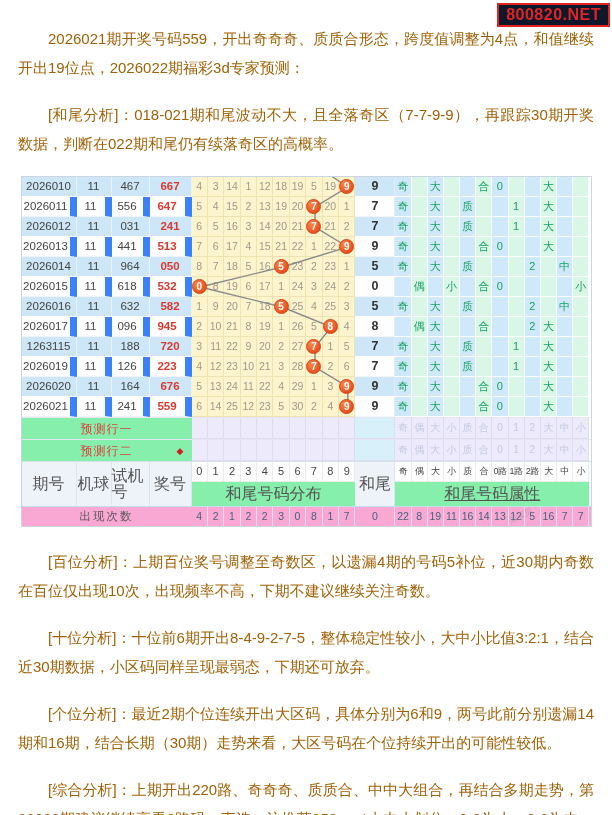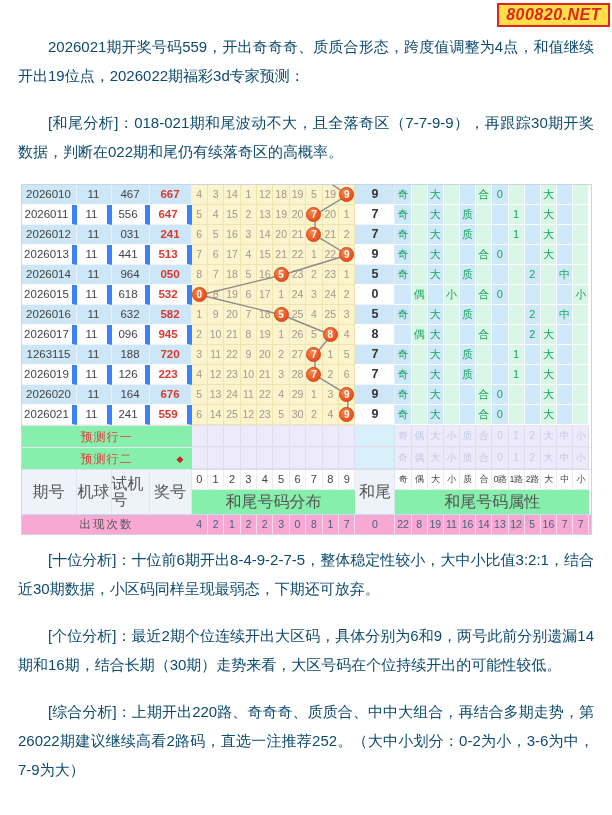--- a/index.html
+++ b/index.html
@@ -2,43 +2,43 @@
 <html><head>
 <meta charset="utf-8">
 <style>
   html,body{margin:0;padding:0;}
   body{
     width:612px;height:815px;position:relative;overflow:hidden;
     background:#ffffff;font-family:"Liberation Sans",sans-serif;color:#1a1a1a;
   }
   .badge{
     position:absolute;top:3px;right:2px;z-index:5;
-    border:2px solid #e02424;color:#e02424;background:#fde047;
-    font-size:16px;font-weight:bold;padding:1px 7px;letter-spacing:.5px;font-style:italic;
+    border:2px solid #e02424;color:#e02424;background:#0f172a;
+    font-size:16px;font-weight:bold;padding:1px 7px;letter-spacing:.5px;
   }
   .content{padding:24px 18px 0;}
   p.para{
-    font-size:15px;line-height:29px;margin:8px 0 18px;text-indent:2em;
-    color:#0c4a6e;text-align:justify;
+    font-size:15px;line-height:29px;margin:0 0 18px;text-indent:2em;
+    color:#a16207;text-align:justify;
   }
   
   .trend-table{
-    width:569px;margin:6px auto 10px;position:relative;
+    width:569px;margin:6px auto 20px;position:relative;
     border:1px solid #ccd6e0;box-sizing:content-box;background:#fff;
   }
   .trow,.hdr-grid,.cnt-grid{
     display:grid;
     grid-template-columns:55px 35px 38px 42px repeat(10,16.4px) 40px repeat(12,16.17px);
   }
   .trow{height:20px;}
   .c{
     display:flex;align-items:center;justify-content:center;
     box-sizing:border-box;font-size:11px;position:relative;line-height:1;
   }
-  .info{color:#444;font-size:11.5px;border-right:5px solid #3b82f6;border-bottom:1px solid #f0f4f8;}
+  .info{color:#444;font-size:11.5px;border-right:7px solid #3b82f6;border-bottom:1px solid #f0f4f8;}
   .r0 .info{background:#cde7f8;border-bottom:1px solid #fff;border-right:1px solid #e8f3fb;}
   .r1 .info{background:#fefefe;}
   .prize{color:#d93a30;font-weight:bold;}
   .dist{background:#fcf4cd;border-right:1px solid #efe3b2;border-bottom:1px solid #efe3b2;color:#a3978b;font-size:10.5px;}
   .tail{font-size:12.5px;font-weight:bold;color:#333;border-right:1px solid #e2ecf4;border-bottom:1px solid #f0f4f8;}
   .r0 .tail{background:#cde7f8;border-bottom:1px solid #fff;}
   .r1 .tail{background:#fefefe;}
   .attr{color:#16a361;font-size:11px;border-right:1px solid rgba(255,255,255,.9);border-bottom:1px solid rgba(255,255,255,.9);}
   .ab{background:#cfe9fa;}
   .ag{background:#d9f6e6;}
@@ -57,21 +57,21 @@
   .pcell{background:#eceafb;border-right:1px solid #dedbf3;border-bottom:1px solid #dedbf3;}
   .ptail{background:#d8f0fa;border-right:1px solid #cfe6f2;}
   .phint{color:#c6c9e2;font-size:10px;}
   
   .hdr-grid{grid-template-rows:20px 24px;background:#fbfcfe;border-top:1px solid #d8e2ec;}
   .hl{grid-row:1 / 3;background:#eef3fa;color:#555;font-size:16px;border-right:1px solid #dde6f0;}
   .hd{color:#444;font-size:11px;background:#fdfdfd;border-right:1px solid #ececec;border-bottom:1px solid #ececec;}
   .ha{font-size:9px;letter-spacing:-.5px;}
   .hg{color:#555;font-size:16px;background:#86efac;}
   .hg1{grid-row:2;grid-column:5 / span 10;}
-  .hg2{grid-row:2;grid-column:16 / span 12;}
+  .hg2{grid-row:2;grid-column:16 / span 12;text-decoration:underline;}
   
   .cnt-grid{height:19px;background:#f9a8d4;border-top:1px solid #c2dff0;}
   .cl{grid-column:1 / span 4;color:#555;font-size:11.5px;letter-spacing:2px;}
   .cv{color:#45627e;font-size:10.5px;border-right:1px solid rgba(255,255,255,.6);}
   .wm{
     position:absolute;right:58px;bottom:6px;z-index:4;
     transform:rotate(-26deg);color:rgba(135,140,150,.45);font-size:8px;line-height:9px;text-align:center;
   }
 </style>
 </head>
@@ -572,17 +572,18 @@
             <div class="c cv">12</div>
             <div class="c cv">5</div>
             <div class="c cv">16</div>
             <div class="c cv">7</div>
             <div class="c cv">7</div>
           </div>
         </div>
       <div class="wm">彩宝贝</div>
     </div>
 
+    <p class="para">[百位分析]：上期百位奖号调整至奇数区，以遗漏4期的号码5补位，近30期内奇数在百位仅出现10次，出现频率不高，下期不建议继续关注奇数。</p>
     <p class="para">[十位分析]：十位前6期开出8-4-9-2-7-5，整体稳定性较小，大中小比值3:2:1，结合近30期数据，小区码同样呈现最弱态，下期还可放弃。</p>
     <p class="para">[个位分析]：最近2期个位连续开出大区码，具体分别为6和9，两号此前分别遗漏14期和16期，结合长期（30期）走势来看，大区号码在个位持续开出的可能性较低。</p>
     <p class="para">[综合分析]：上期开出220路、奇奇奇、质质合、中中大组合，再结合多期走势，第26022期建议继续高看2路码，直选一注推荐252。（大中小划分：0-2为小，3-6为中，7-9为大）</p>
   </div>
 </div>
 
 </body></html>

